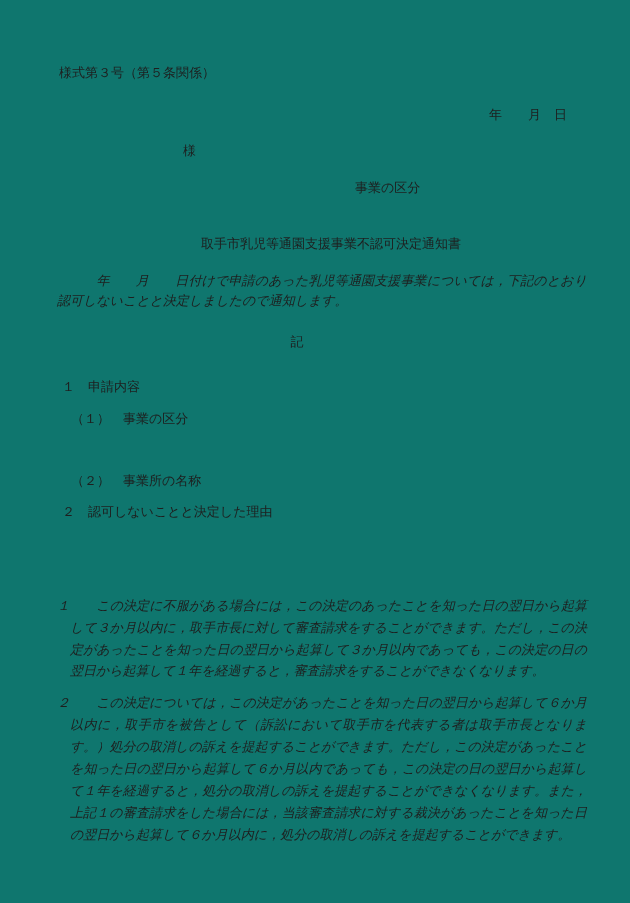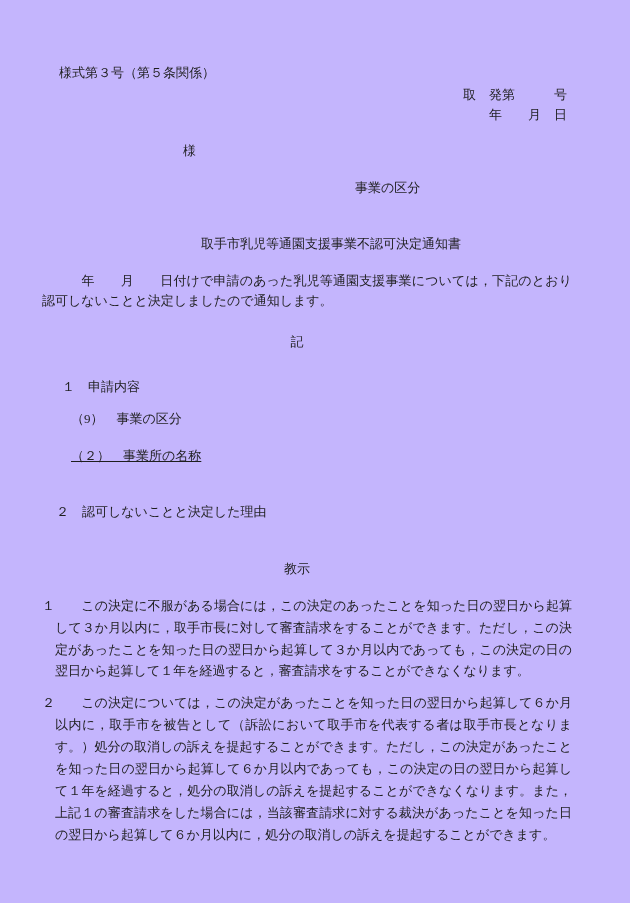--- a/index.html
+++ b/index.html
@@ -1,82 +1,81 @@
 <!DOCTYPE html>
 <html lang="ja"><head>
 <meta charset="utf-8">
 <style>
   * { margin: 0; padding: 0; box-sizing: border-box; }
   html, body { background: #fdfdfd; }
   .page {
     position: relative;
     width: 630px;
     height: 903px;
-    background: #c4b5fd;
+    background: #0f766e;
     color: #1e1e1e;
     font-family: "Liberation Serif", "DejaVu Serif", serif;
     font-size: 13px;
     overflow: hidden;
   }
   .abs { position: absolute; line-height: 13px; white-space: pre; }
   .rline { left: 0; right: 63px; text-align: right; }
   .centered { left: 0; width: 100%; text-align: center; }
   .centered-shift { left: 0; width: 594px; text-align: center; }
   .para {
     position: absolute;
-    left: 42px;
+    left: 57px;
     width: 530px;
     text-align: justify;
     white-space: normal;
+    font-style: italic;
   }
   .body-para { top: 271px; line-height: 20px; }
   .hang { padding-left: 13px; text-indent: -13px; }
   .kyoji-p1 { top: 595px; line-height: 21.8px; }
   .kyoji-p2 { top: 692px; line-height: 22px; }
   .form-number   { left: 59px;  top: 66px; }
   .doc-number    { top: 88px; }
   .date-line     { top: 108px; padding-left: 36px; }
   .addressee     { left: 183px; top: 144px; }
   .sender        { left: 355px; top: 181px; }
   .doc-title     { top: 237px; padding-left: 32px; }
   .ki-heading    { top: 335px; }
   .item-1        { left: 62px; top: 380px; }
   .sub-1         { left: 71px; top: 412px; }
-  .sub-2         { left: 71px; top: 449px; text-decoration: underline; }
-  .item-2        { left: 56px; top: 505px; }
+  .sub-2         { left: 71px; top: 474px; }
+  .item-2        { left: 62px; top: 505px; }
   .kyoji-heading { top: 562px; }
 </style>
 </head>
 <body>
 
 <div class="page">
 
   <div class="abs form-number">様式第３号（第５条関係）</div>
 
-  <div class="abs rline doc-number">取　発第　　　号</div>
 
   <div class="abs rline date-line">年　　月　日</div>
 
   <div class="abs addressee">様</div>
 
   <div class="abs sender">事業の区分</div>
 
   <div class="abs centered doc-title">取手市乳児等通園支援事業不認可決定通知書</div>
 
   <div class="para body-para">　　　年　　月　　日付けで申請のあった乳児等通園支援事業については，下記のとおり認可しないことと決定しましたので通知します。</div>
 
   <div class="abs centered-shift ki-heading">記</div>
 
   <div class="abs item-1">１　申請内容</div>
 
-  <div class="abs sub-1">（9）　事業の区分</div>
+  <div class="abs sub-1">（１）　事業の区分</div>
 
   <div class="abs sub-2">（２）　事業所の名称</div>
 
   <div class="abs item-2">２　認可しないことと決定した理由</div>
 
-  <div class="abs centered-shift kyoji-heading">教示</div>
 
   <div class="para hang kyoji-p1">１　　この決定に不服がある場合には，この決定のあったことを知った日の翌日から起算して３か月以内に，取手市長に対して審査請求をすることができます。ただし，この決定があったことを知った日の翌日から起算して３か月以内であっても，この決定の日の翌日から起算して１年を経過すると，審査請求をすることができなくなります。</div>
 
   <div class="para hang kyoji-p2">２　　この決定については，この決定があったことを知った日の翌日から起算して６か月以内に，取手市を被告として（訴訟において取手市を代表する者は取手市長となります。）処分の取消しの訴えを提起することができます。ただし，この決定があったことを知った日の翌日から起算して６か月以内であっても，この決定の日の翌日から起算して１年を経過すると，処分の取消しの訴えを提起することができなくなります。また，上記１の審査請求をした場合には，当該審査請求に対する裁決があったことを知った日の翌日から起算して６か月以内に，処分の取消しの訴えを提起することができます。</div>
 
 </div>
 
 </body></html>

